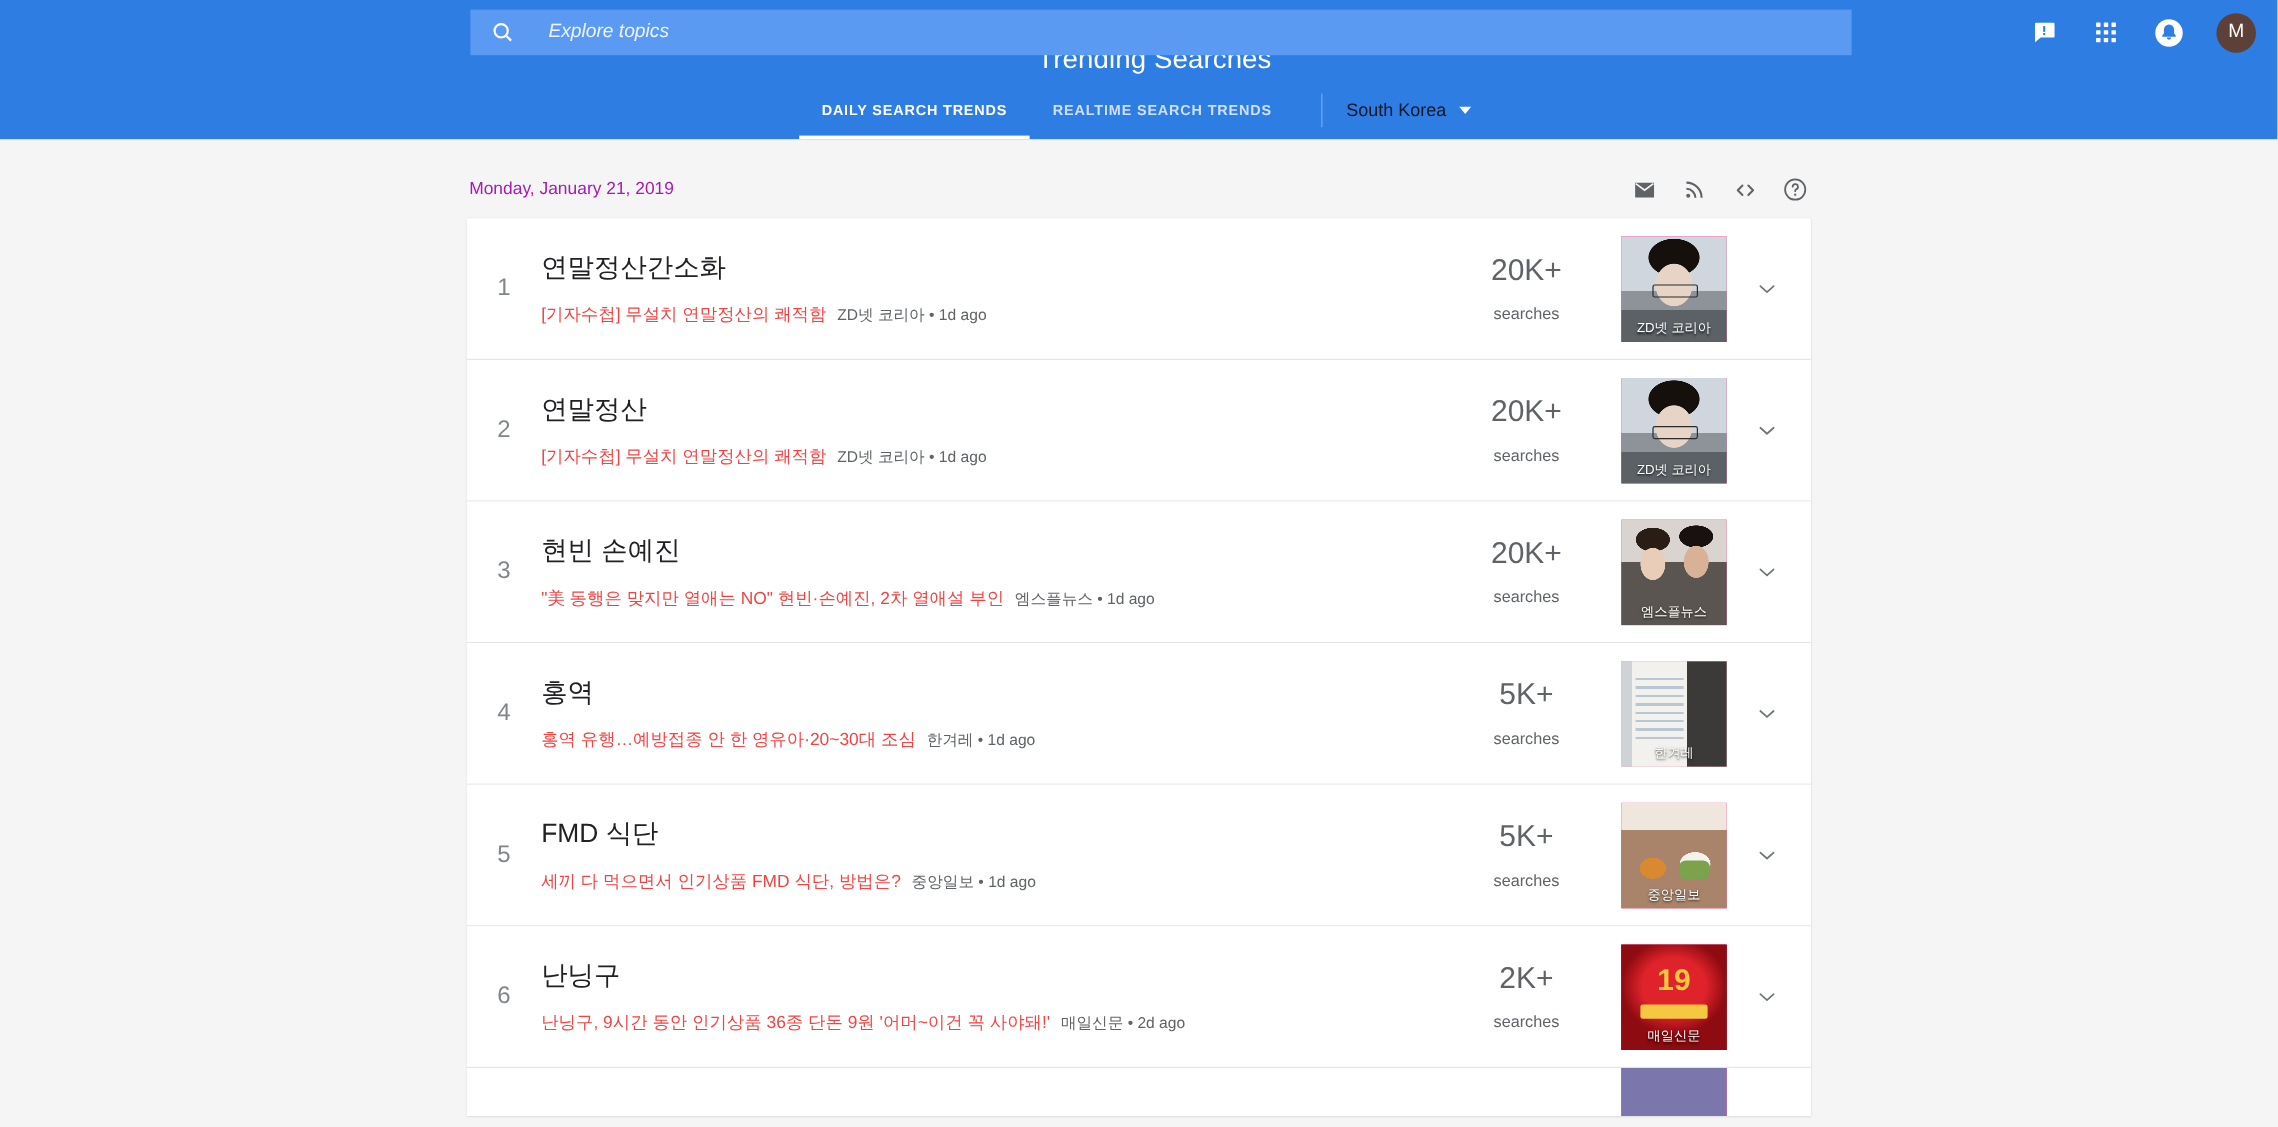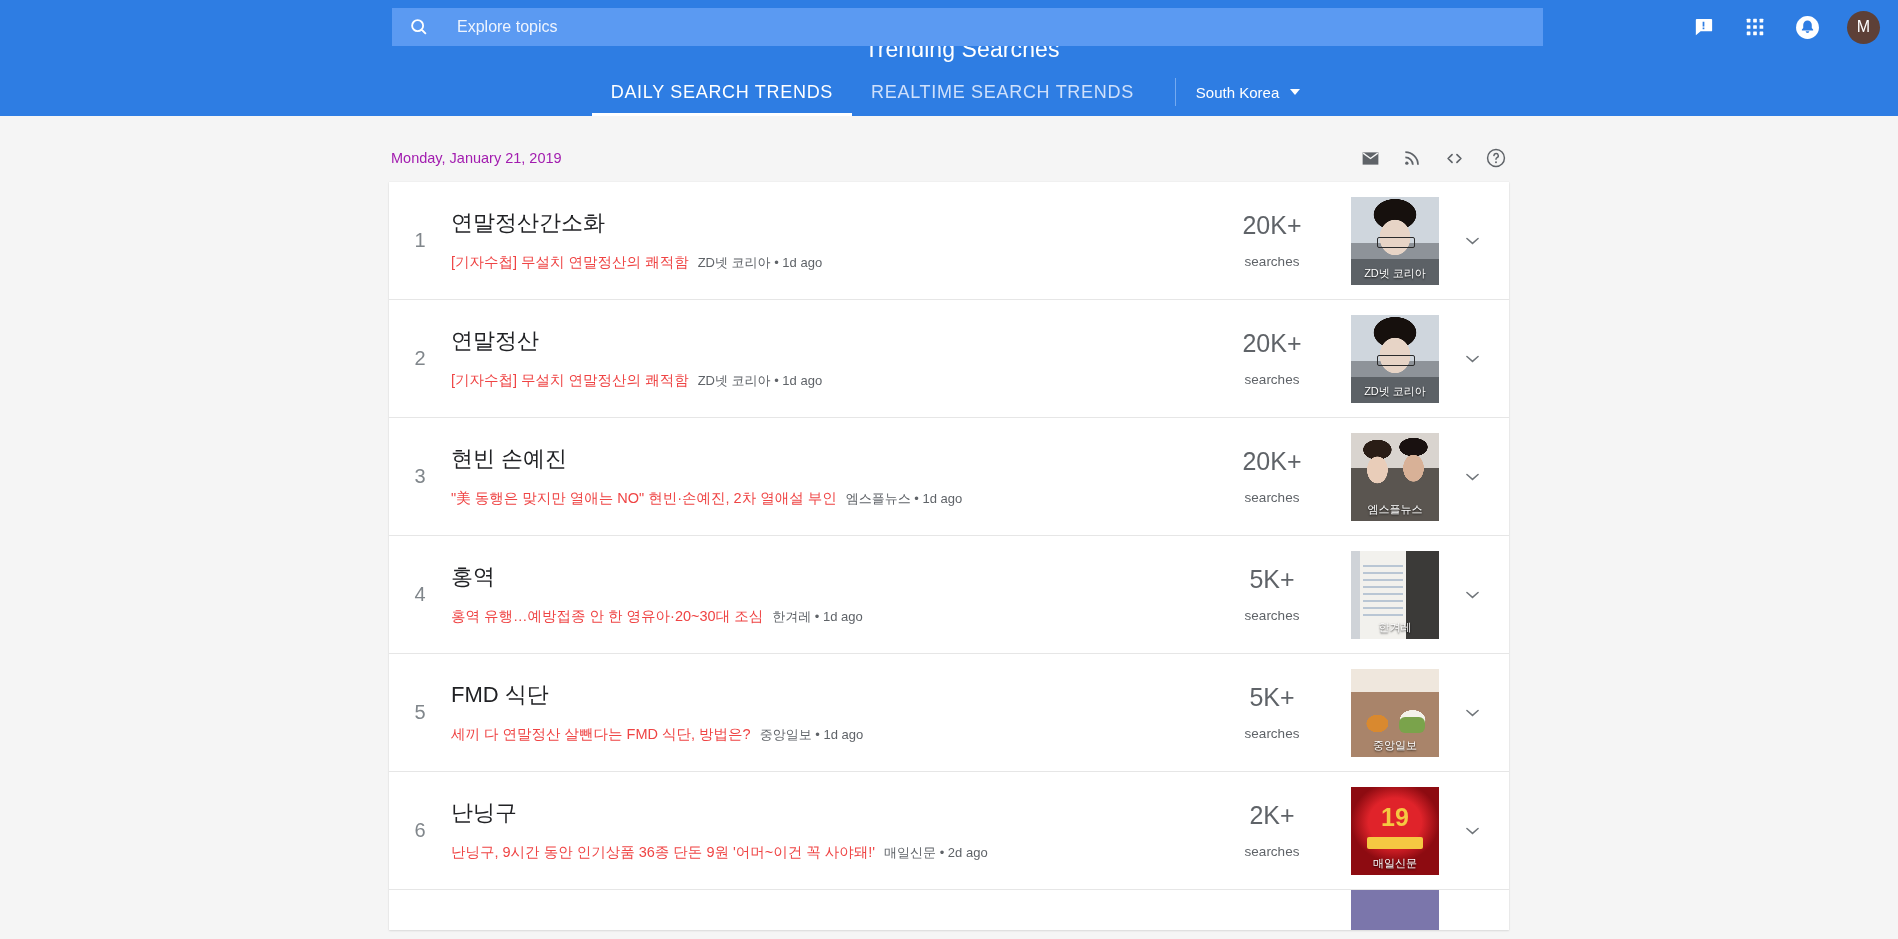--- a/index.html
+++ b/index.html
@@ -59,20 +59,21 @@
     align-items: center;
     padding-left: 16px;
     cursor: text;
   }
   .search-icon { width: 22px; height: 22px; flex: 0 0 auto; }
   .search-placeholder {
     color: #eef4fe;
     font-size: 16px;
     margin-left: 27px;
     user-select: none;
+    font-style: italic;
   }
   .appbar-actions {
     position: absolute;
     right: 18px;
     top: 0;
     height: 54px;
     display: flex;
     align-items: center;
     gap: 24px;
   }
@@ -97,22 +98,22 @@
     height: 62px;
     display: flex;
     align-items: flex-end;
     justify-content: center;
   }
   .tabrow { display: flex; align-items: stretch; height: 48px; }
   .tab {
     display: flex; align-items: center;
     padding: 0 19px;
     color: #cfe0fb;
-    font-size: 18px;
-    font-weight: 400;
+    font-size: 12px;
+    font-weight: 700;
     letter-spacing: .7px;
     cursor: pointer;
     position: relative;
     white-space: nowrap;
     text-align: right;
   }
   .tab.active { color: #fff; }
   .tab.active::after {
     content: "";
     position: absolute;
@@ -122,21 +123,21 @@
   }
   .tab-divider {
     width: 1px;
     background: #75aaf0;
     margin: 10px 20px 10px 22px;
     height: 28px;
     align-self: center;
   }
   .region-select {
     display: flex; align-items: center;
-    color: #ffffff;
+    color: #0f172a;
     font-size: 15px;
     cursor: pointer;
     padding-right: 6px;
   }
   .caret {
     width: 0; height: 0;
     border-left: 5px solid transparent;
     border-right: 5px solid transparent;
     border-top: 6px solid #fff;
     margin-left: 11px;
@@ -512,21 +513,21 @@
             <path fill="none" stroke="#70757a" stroke-width="1.6" stroke-linecap="round" d="M1 1.3 7 6.6l6-5.3"></path>
           </svg>
         </div>
       </div>
 
       <div class="card">
         <div class="rank">5</div>
         <div class="card-main">
           <div class="term">FMD 식단</div>
           <div class="article">
-            <span class="headline">세끼 다 연말정산 살뺀다는 FMD 식단, 방법은?</span>
+            <span class="headline">세끼 다 먹으면서 인기상품 FMD 식단, 방법은?</span>
             <span class="meta">중앙일보 • 1d ago</span>
           </div>
         </div>
         <div class="count">
           <div class="count-num">5K+</div>
           <div class="count-label">searches</div>
         </div>
         <div class="thumb-wrap">
           <div class="thumb-img art-food"></div>
           <div class="thumb-cap">중앙일보</div>

